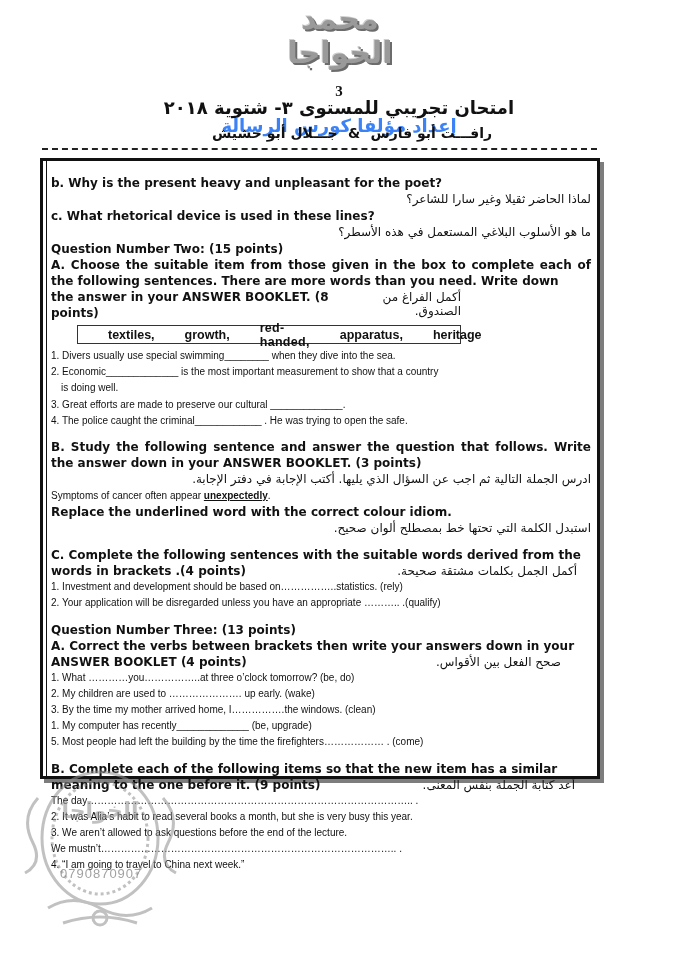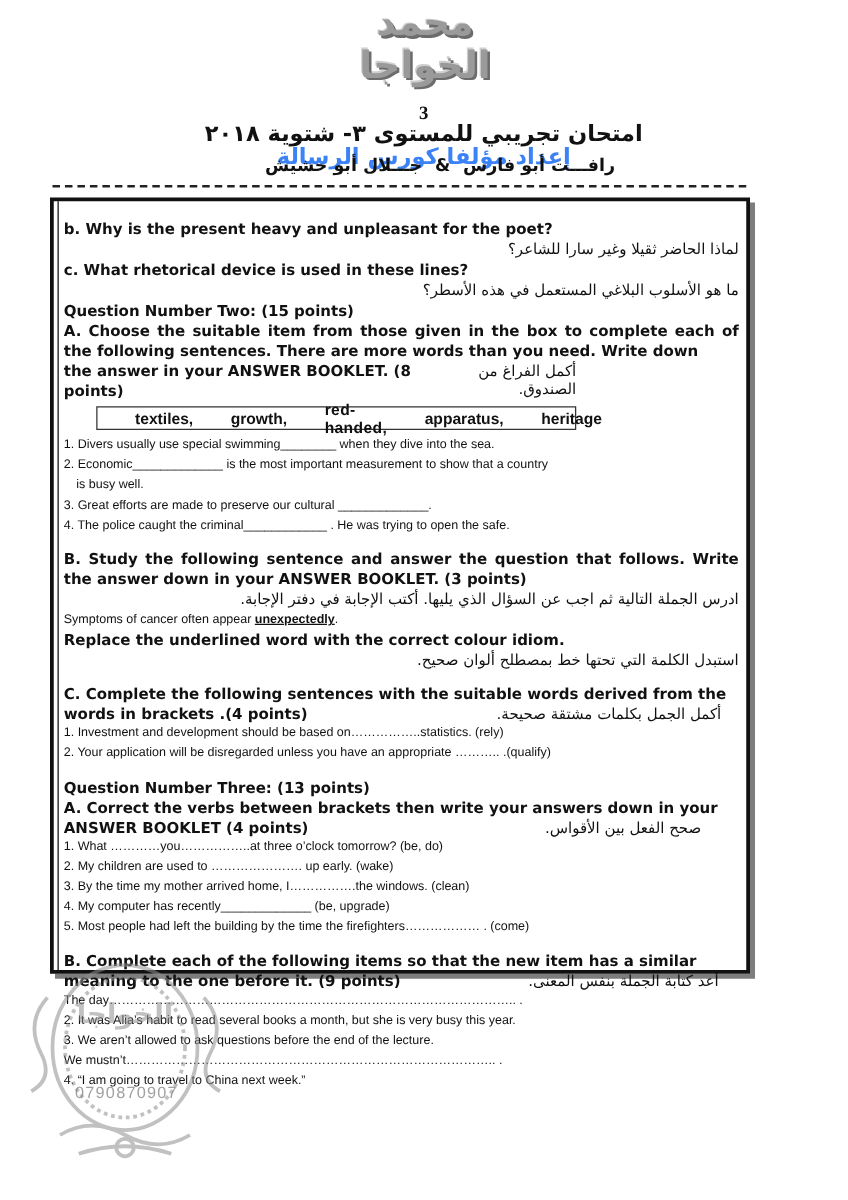--- a/index.html
+++ b/index.html
@@ -84,21 +84,21 @@
   </div>
   <div class="word-box">
     <span>textiles,</span>
     <span>growth,</span>
     <span class="bold2">red-handed,</span>
     <span>apparatus,</span>
     <span>heritage</span>
   </div>
   <div class="reg">1. Divers usually use special swimming________ when they dive into the sea.</div>
   <div class="reg">2. Economic_____________ is the most important measurement to show that a country</div>
-  <div class="reg indent">is busy well.</div>
+  <div class="reg indent">is doing well.</div>
   <div class="reg">3. Great efforts are made to preserve our cultural _____________.</div>
   <div class="reg">4. The police caught the criminal____________ . He was trying to open the safe.</div>
 
   <div class="gap"></div>
   <div class="en b just">B. Study the following sentence and answer the question that follows. Write the answer down in your ANSWER BOOKLET. (3 points)</div>
   <div class="ar">ادرس الجملة التالية ثم اجب عن السؤال الذي يليها. أكتب الإجابة في دفتر الإجابة.</div>
   <div class="reg"><span>Symptoms of cancer often appear </span><span class="u">unexpectedly</span><span>.</span></div>
   <div class="en b">Replace the underlined word with the correct colour idiom.</div>
   <div class="ar">استبدل الكلمة التي تحتها خط بمصطلح ألوان صحيح.</div>
 
@@ -114,21 +114,21 @@
   <div class="gap"></div>
   <div class="en b">Question Number Three: (13 points)</div>
   <div class="en b">A. Correct the verbs between brackets then write your answers down in your</div>
   <div class="row-split">
     <span class="en b">ANSWER BOOKLET (4 points)</span>
     <span class="ar-inline" style="margin-right:30px">صحح الفعل بين الأقواس.</span>
   </div>
   <div class="reg">1. What …………you……………..at three o’clock tomorrow? (be, do)</div>
   <div class="reg">2. My children are used to ………………….  up early. (wake)</div>
   <div class="reg">3. By the time my mother arrived home, I…………….the windows. (clean)</div>
-  <div class="reg">4. My computer has recently_____________ (be, upgrade)</div>
+  <div class="reg">1. My computer has recently_____________ (be, upgrade)</div>
   <div class="reg">5. Most people had left the building by the time the firefighters……………… . (come)</div>
 
   <div class="gap"></div>
   <div class="en b">B. Complete each of the following items so that the new item has a similar</div>
   <div class="row-split">
     <span class="en b">meaning to the one before it. (9 points)</span>
     <span class="ar-inline" style="margin-right:16px">أعد كتابة الجملة بنفس المعنى.</span>
   </div>
   <div class="reg">The day…………………………………………………………………………………….. .</div>
   <div class="reg">2. It was Alia’s habit to read several books a month, but she is very busy this year.</div>

